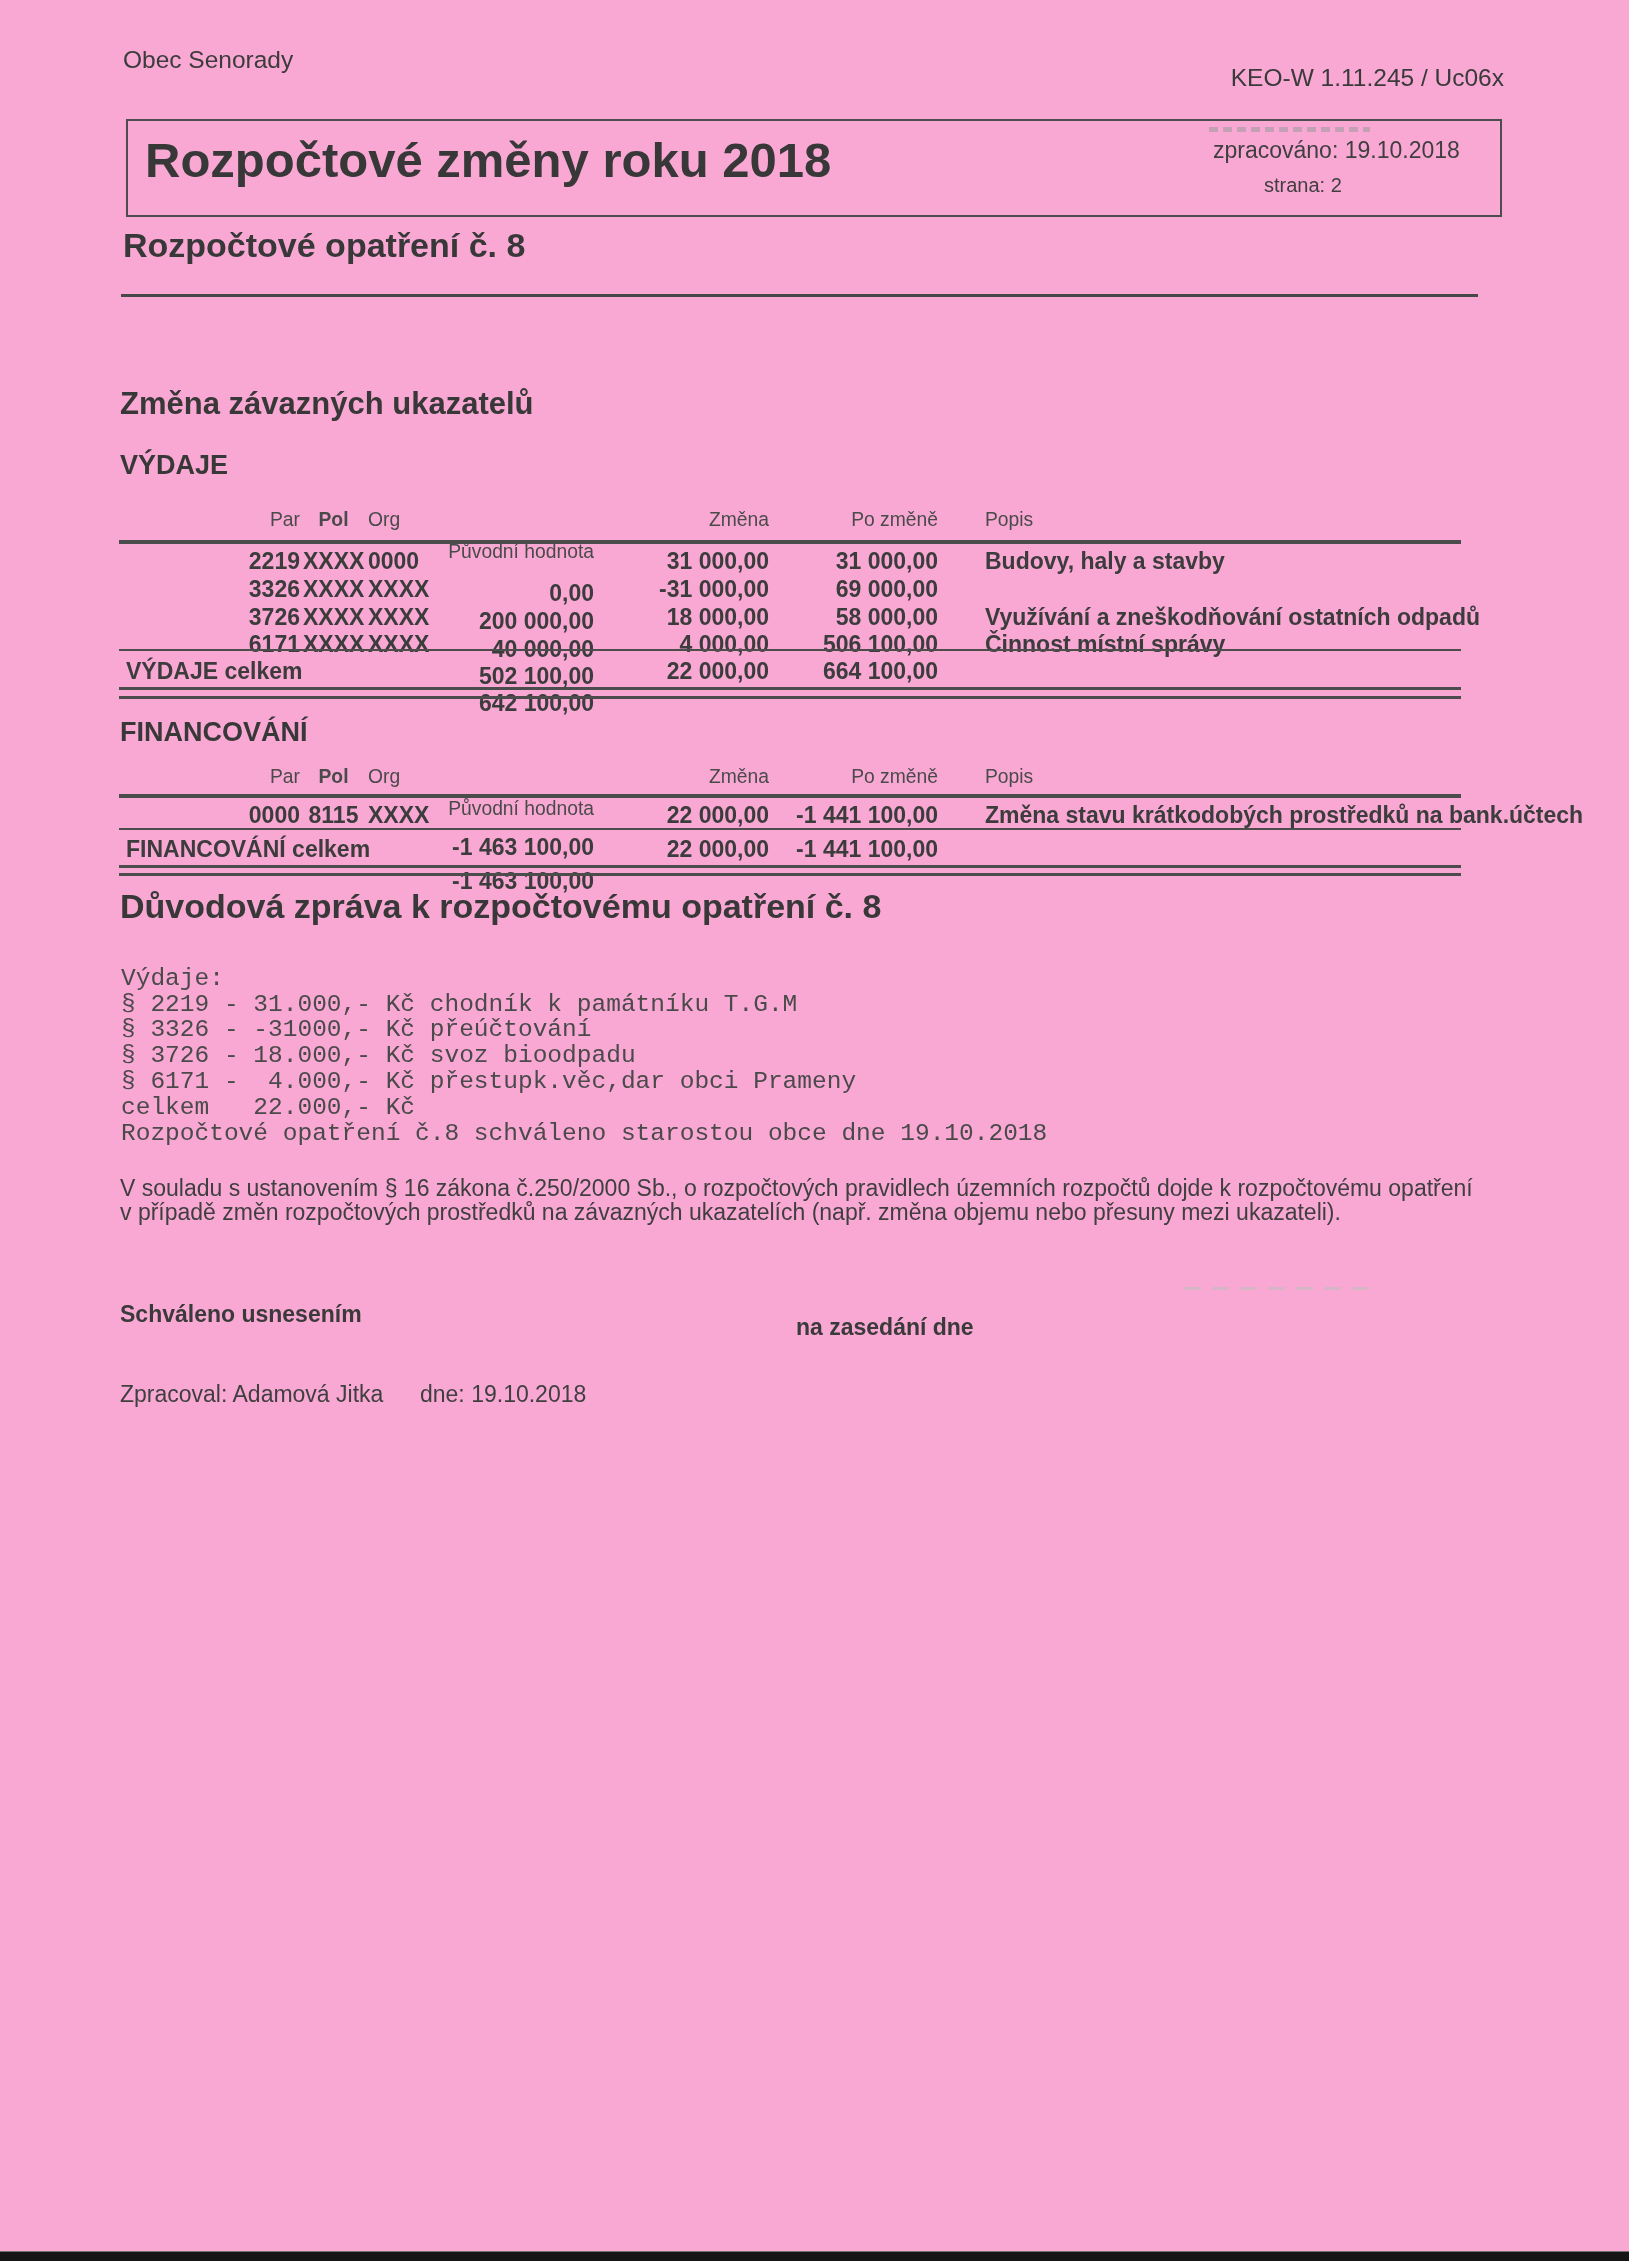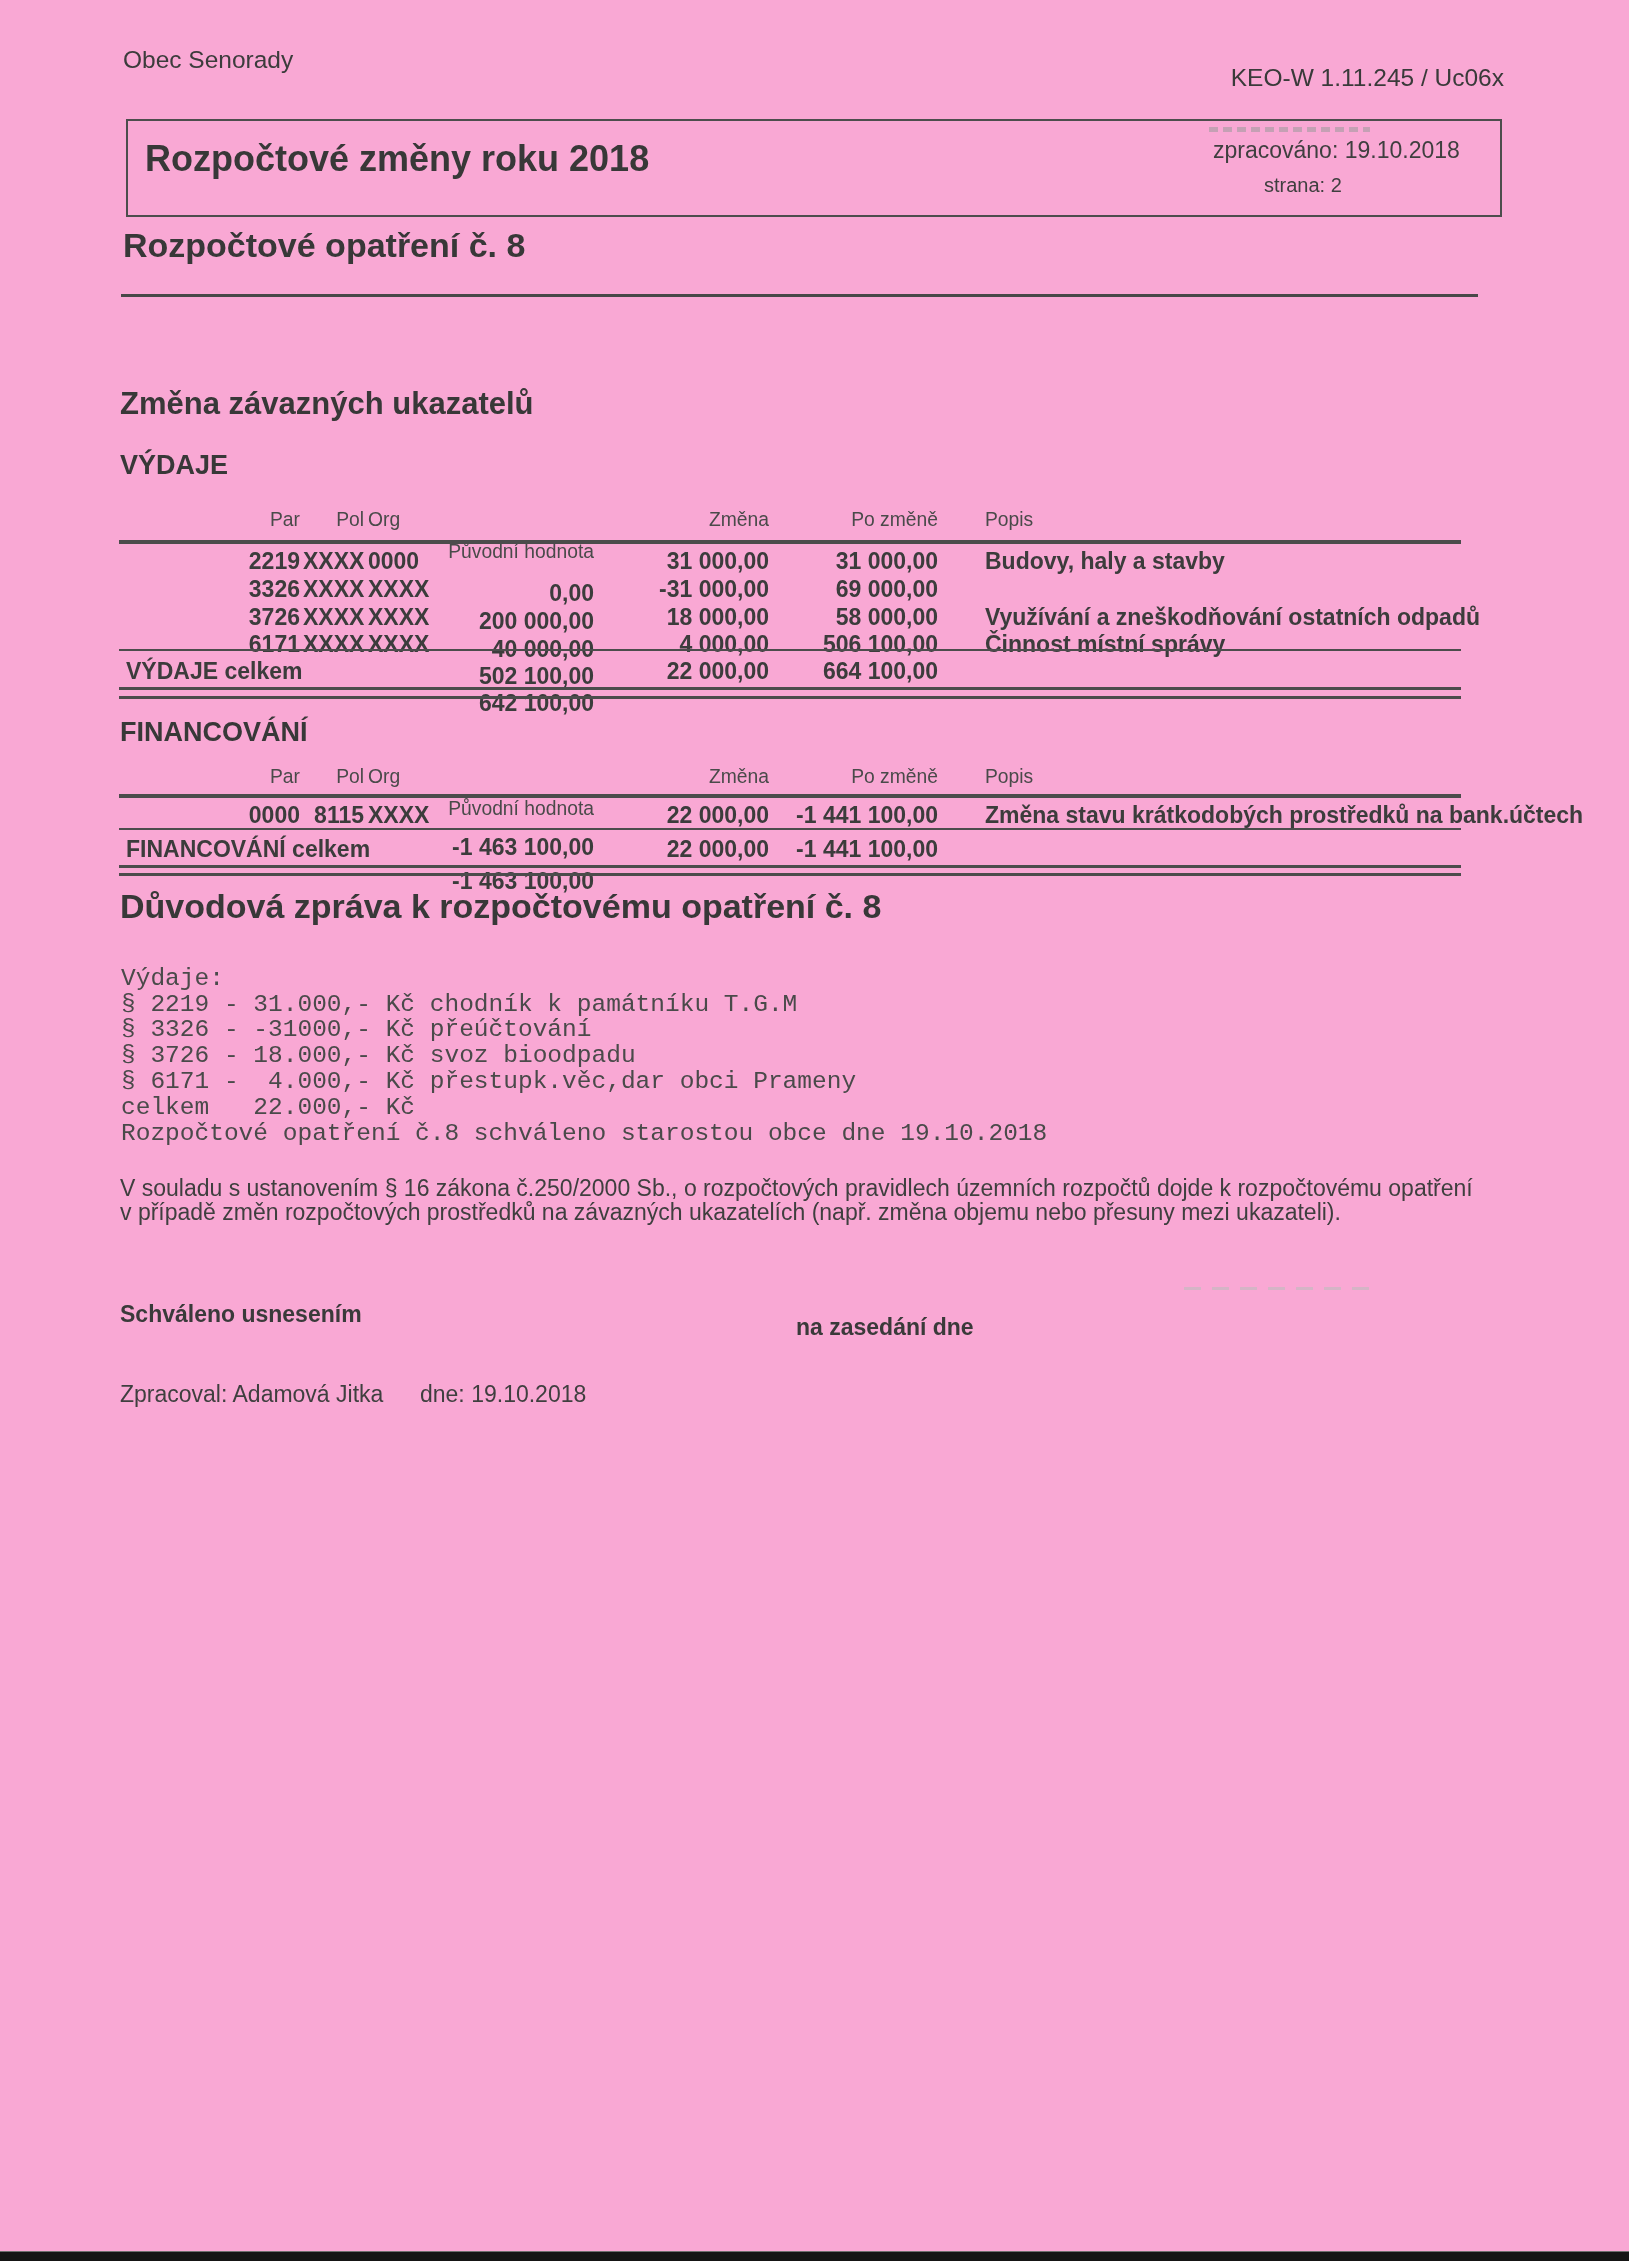--- a/index.html
+++ b/index.html
@@ -13,21 +13,21 @@
   }
   .abs{position:absolute;}
   
   .org-name{left:123px;top:46px;font-size:24.5px;color:#3c3c3c;}
   .app-ver{right:126px;top:64px;font-size:24.5px;color:#3a3a3a;}
   
   .title-box{
     left:126px;top:119px;width:1372px;height:94px;
     border:2.6px solid #4d4d4d;
   }
-  .doc-title{left:17px;top:17px;font-size:36px;font-weight:bold;color:#383838;}
+  .doc-title{left:17px;top:11px;font-size:49px;font-weight:bold;color:#383838;}
   .processed-line{left:1085px;top:15.5px;font-size:23px;color:#3f3f3f;}
   .page-line{left:1136px;top:53px;font-size:20px;color:#3f3f3f;}
   .smudge{
     left:1081px;top:6.4px;width:161px;height:4.5px;
     background:repeating-linear-gradient(90deg,#9a9a9a 0 9px,transparent 9px 14px);
     opacity:.55;
   }
   .smudge2{
     left:1184px;top:1287px;width:193px;height:3.2px;
     background:repeating-linear-gradient(90deg,#bdbdbd 0 17px,transparent 17px 28px);
@@ -39,21 +39,21 @@
   .h-zmena{left:120px;top:386px;font-size:31px;font-weight:bold;color:#383838;}
   .h-vydaje{left:120px;top:450px;font-size:27px;font-weight:bold;color:#383838;}
   .h-fin{left:120px;top:717px;font-size:27px;font-weight:bold;color:#383838;}
   .h-duvod{left:120px;top:887px;font-size:34px;font-weight:bold;color:#383838;}
   
   .trow{left:0;width:1630px;height:28px;font-size:23px;}
   .thead{font-size:19.3px;color:#4a4a4a;}
   .tdata{font-weight:bold;color:#3c3c3c;}
   .cell{position:absolute;white-space:nowrap;}
   .c-par{left:213px;width:87px;text-align:right;}
-  .c-pol{left:303px;width:61px;text-align:right;}
+  .c-pol{left:303px;width:61px;text-align:center;font-weight:bold;}
   .c-org{left:368px;width:60px;text-align:left;}
   .c-puv{left:413px;width:181px;text-align:right;margin-top:32px;}
   .c-zm {left:613px;width:156px;text-align:right;}
   .c-po {left:780px;width:158px;text-align:right;}
   .c-popis{left:985px;width:677px;text-align:left;}
   .c-total-label{left:126px;width:387px;text-align:left;}
   .tline{left:119px;width:1342px;background:#4c4c4c;}
   .thick{height:3.9px;}
   .thin{height:1.9px;}
   .dline{height:2.6px;}

